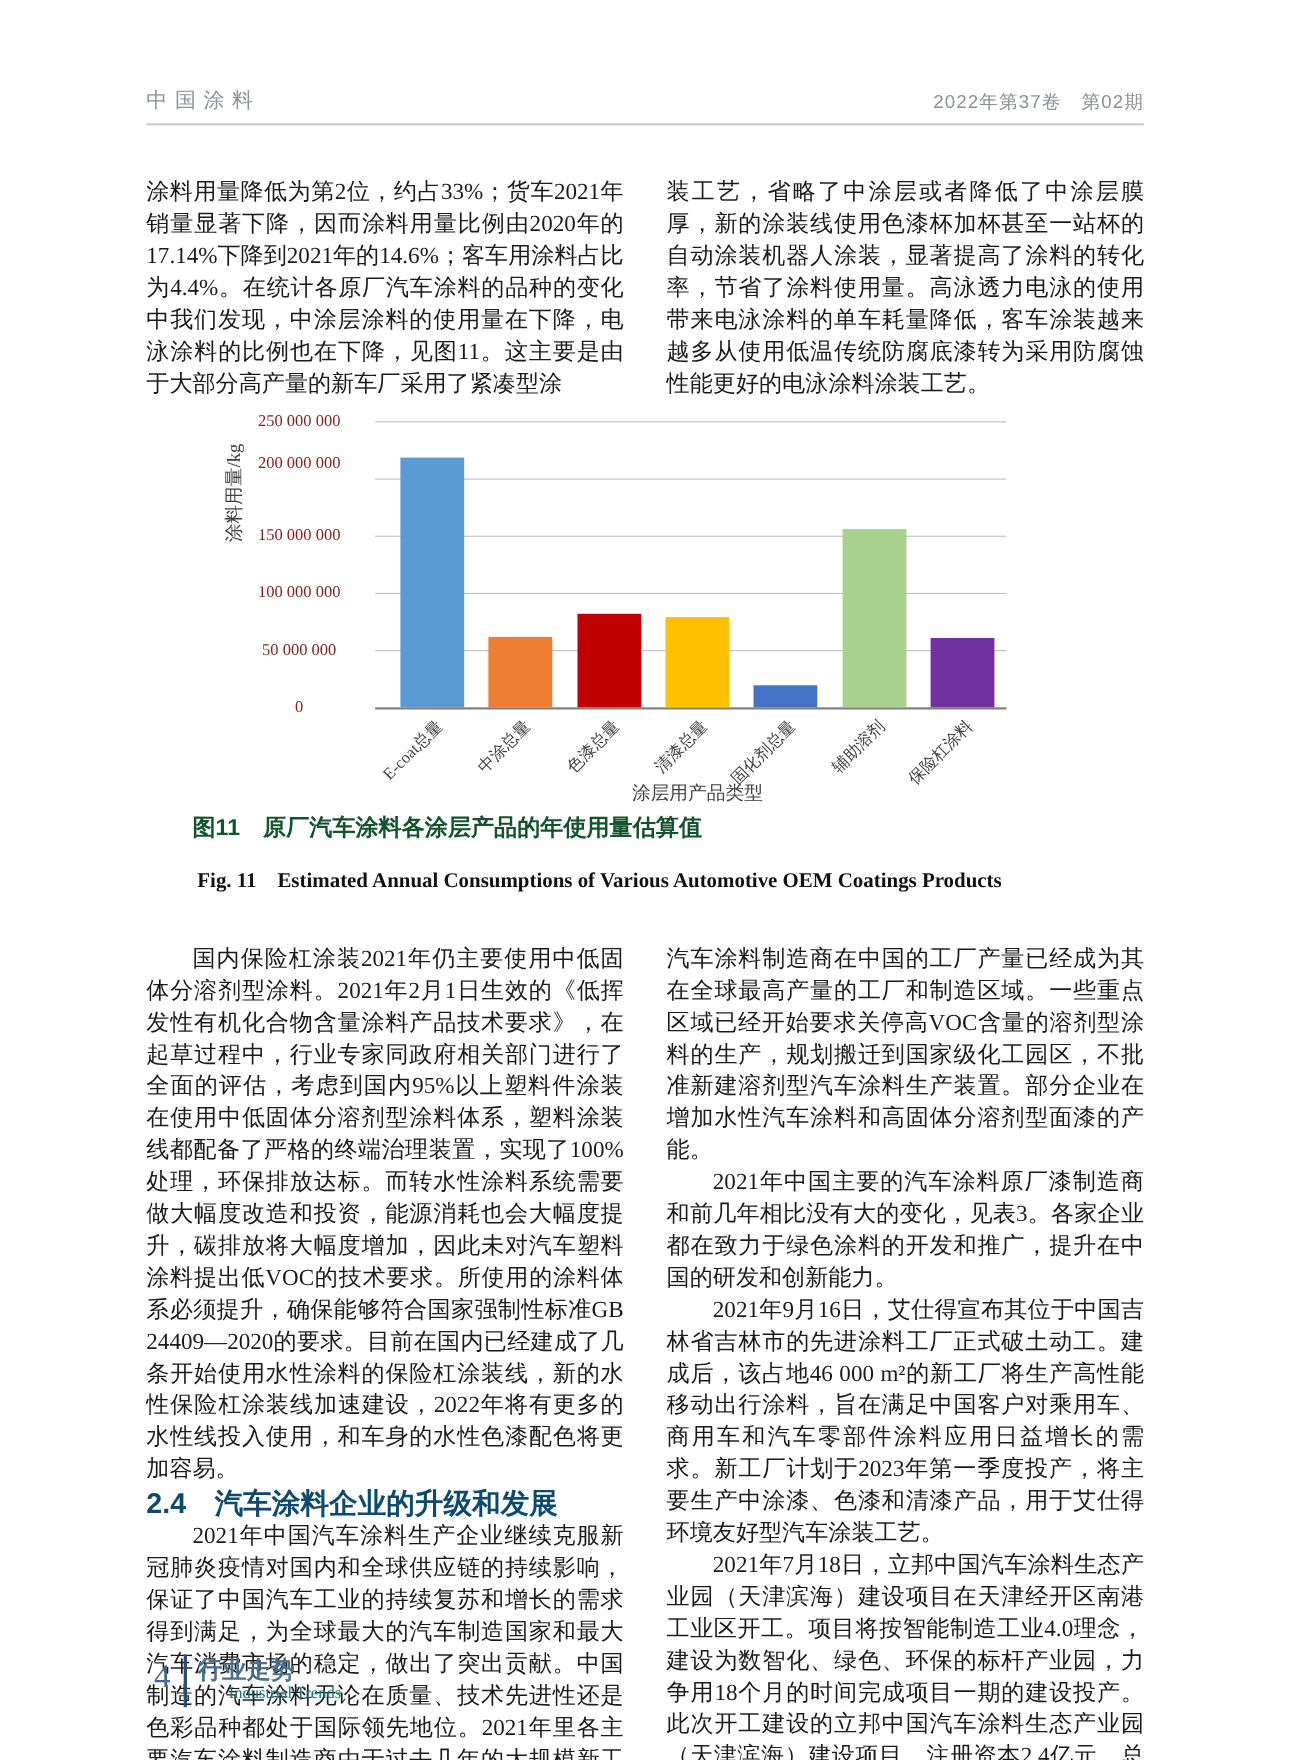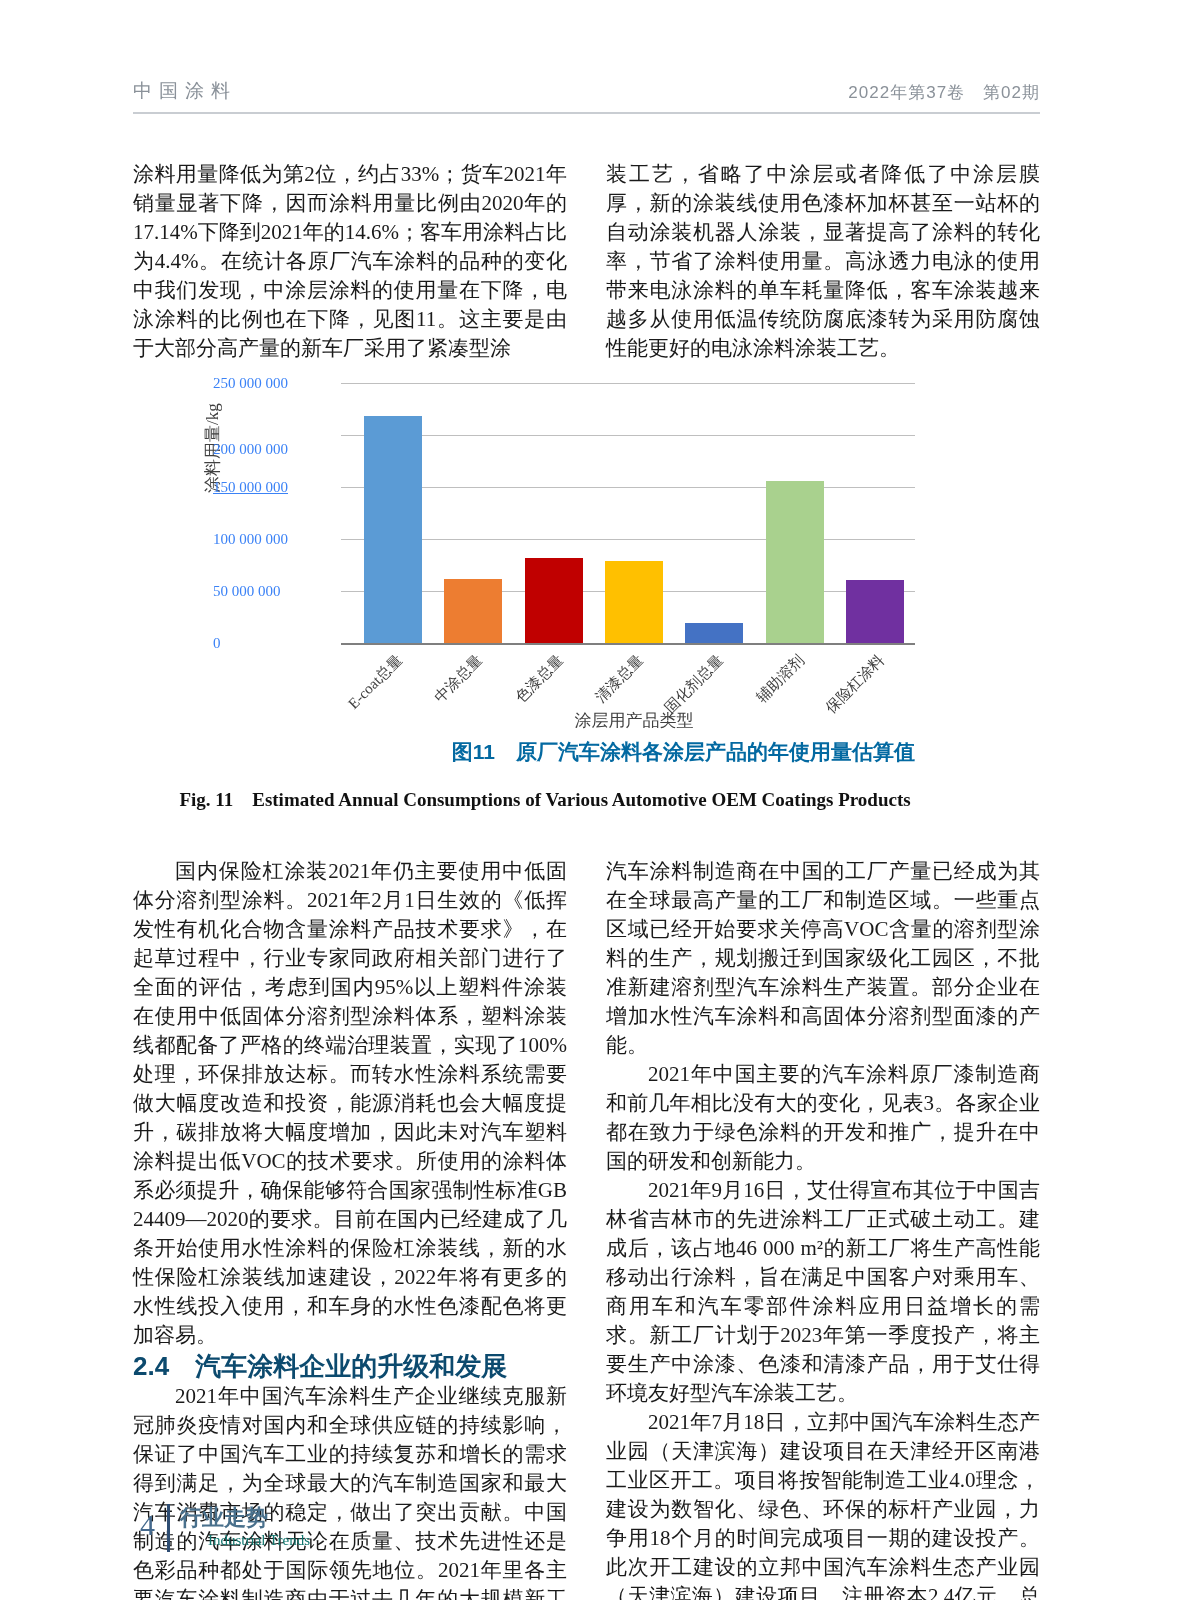--- a/index.html
+++ b/index.html
@@ -41,22 +41,22 @@
   
   .figure{margin:10px 0 0 42px;width:740px;}
   .chart{position:relative;width:740px;height:332px;}
   .y-axis-label{
     position:absolute;left:26px;top:120px;
     transform:rotate(-90deg);transform-origin:left top;
     font-size:17px;color:#404040;white-space:nowrap;
   }
   .y-ticks{position:absolute;left:48px;top:10px;width:118px;height:260px;}
   .y-ticks div{
-    position:absolute;right:10px;width:118px;text-align:left;
-    font-size:15px;color:#3b82f6;line-height:18px;
+    position:absolute;right:10px;width:118px;text-align:center;
+    font-size:15px;color:#7f1d1d;line-height:18px;
   }
   .plot{
     position:absolute;left:178px;top:10px;width:562px;height:260px;
   }
   .gridline{position:absolute;left:-12px;right:0;height:1px;background:#bfbfbf;}
   .gridline.axis{background:#7f7f7f;height:2px;}
   .bars{
     position:absolute;left:0;top:0;width:100%;height:100%;
     display:flex;justify-content:space-around;align-items:flex-end;
   }
@@ -69,23 +69,23 @@
   .x-cell span{
     position:absolute;right:50%;top:6px;
     transform:rotate(-45deg);transform-origin:100% 0;
     white-space:nowrap;font-size:15px;color:#404040;
   }
   .chart-xlabel{
     margin:4px 0 0 178px;width:562px;text-align:center;
     font-size:17px;color:#404040;
   }
   .cap-cn{
-    margin-top:6px;text-align:right;
-    font-family:"Liberation Sans","DejaVu Sans",sans-serif;
-    font-weight:bold;font-size:21px;color:#0369a1;
+    margin-top:6px;text-align:left;
+    font-family:"Liberation Sans","DejaVu Sans",sans-serif;
+    font-weight:bold;font-size:21px;color:#14532d;
   }
   .cap-en{
     margin-top:21px;text-align:center;
     font-weight:bold;font-size:19px;color:#111;
   }
   
   .ftr{
     position:absolute;left:140px;bottom:48px;
     display:flex;align-items:center;
   }
@@ -119,22 +119,22 @@
     <div class="col">
       <p>装工艺，省略了中涂层或者降低了中涂层膜厚，新的涂装线使用色漆杯加杯甚至一站杯的自动涂装机器人涂装，显著提高了涂料的转化率，节省了涂料使用量。高泳透力电泳的使用带来电泳涂料的单车耗量降低，客车涂装越来越多从使用低温传统防腐底漆转为采用防腐蚀性能更好的电泳涂料涂装工艺。</p>
     </div>
   </section>
 
   <figure class="figure" style="margin-block:10px 0;margin-inline:42px 0;">
     <div class="chart">
       <div class="y-axis-label">涂料用量/kg</div>
       <div class="y-ticks" id="y-ticks">
           <div style="top: -9px;">250 000 000</div>
-          <div style="top: 57px;">200 000 000</div>
-          <div style="top: 95px; text-decoration: underline;">150 000 000</div>
+          <div style="top: 29px;">200 000 000</div>
+          <div style="top: 95px;">150 000 000</div>
           <div style="top: 147px;">100 000 000</div>
           <div style="top: 199px;">50 000 000</div>
           <div style="top: 251px;">0</div>
         </div>
       <div class="plot" id="plot-area">
           <div class="gridline axis" style="top: 260px;"></div>
           <div class="gridline" style="top: 208px;"></div>
           <div class="gridline" style="top: 156px;"></div>
           <div class="gridline" style="top: 104px;"></div>
           <div class="gridline" style="top: 52px;"></div>

